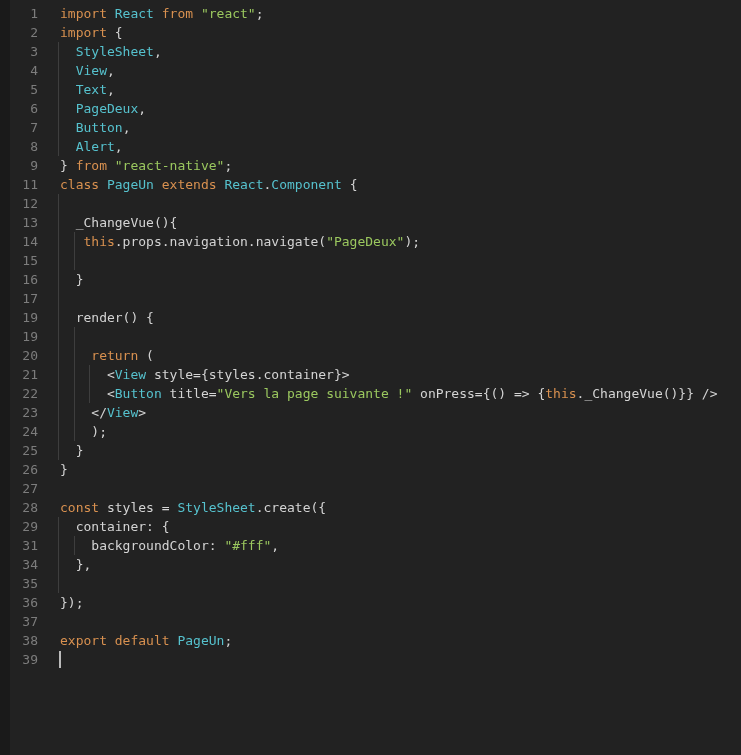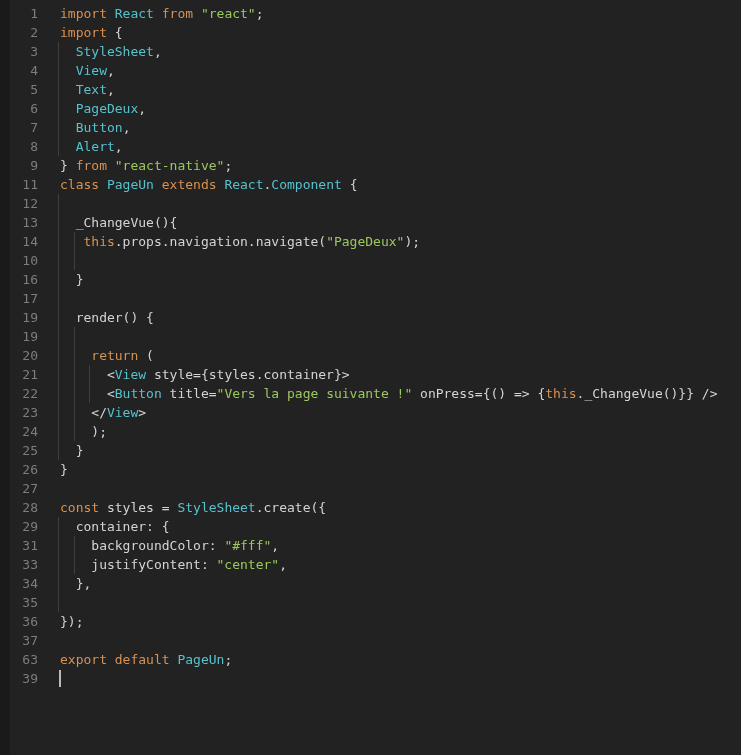--- a/index.html
+++ b/index.html
@@ -56,37 +56,36 @@
       <div class="line"><div class="num">4</div><div class="code"><div class="guide" style="left: 20px;"></div><span class="tok-d">  </span><span class="tok-t">View</span><span class="tok-d">,</span></div></div>
       <div class="line"><div class="num">5</div><div class="code"><div class="guide" style="left: 20px;"></div><span class="tok-d">  </span><span class="tok-t">Text</span><span class="tok-d">,</span></div></div>
       <div class="line"><div class="num">6</div><div class="code"><div class="guide" style="left: 20px;"></div><span class="tok-d">  </span><span class="tok-t">PageDeux</span><span class="tok-d">,</span></div></div>
       <div class="line"><div class="num">7</div><div class="code"><div class="guide" style="left: 20px;"></div><span class="tok-d">  </span><span class="tok-t">Button</span><span class="tok-d">,</span></div></div>
       <div class="line"><div class="num">8</div><div class="code"><div class="guide" style="left: 20px;"></div><span class="tok-d">  </span><span class="tok-t">Alert</span><span class="tok-d">,</span></div></div>
       <div class="line"><div class="num">9</div><div class="code"><span class="tok-d">} </span><span class="tok-k">from </span><span class="tok-s">"react-native"</span><span class="tok-d">;</span></div></div>
       <div class="line"><div class="num">11</div><div class="code"><span class="tok-k">class </span><span class="tok-t">PageUn</span><span class="tok-k"> extends </span><span class="tok-t">React</span><span class="tok-d">.</span><span class="tok-t">Component</span><span class="tok-d"> {</span></div></div>
       <div class="line"><div class="num">12</div><div class="code"><div class="guide" style="left: 20px;"></div></div></div>
       <div class="line"><div class="num">13</div><div class="code"><div class="guide" style="left: 20px;"></div><span class="tok-d">  _ChangeVue(){</span></div></div>
       <div class="line"><div class="num">14</div><div class="code"><div class="guide" style="left: 20px;"></div><div class="guide" style="left: 35.66px;"></div><span class="tok-d">   </span><span class="tok-k">this</span><span class="tok-d">.props.navigation.navigate(</span><span class="tok-s">"PageDeux"</span><span class="tok-d">);</span></div></div>
-      <div class="line"><div class="num">10</div><div class="code"><div class="guide" style="left: 20px;"></div><div class="guide" style="left: 35.66px;"></div></div></div>
+      <div class="line"><div class="num">15</div><div class="code"><div class="guide" style="left: 20px;"></div><div class="guide" style="left: 35.66px;"></div></div></div>
       <div class="line"><div class="num">16</div><div class="code"><div class="guide" style="left: 20px;"></div><span class="tok-d">  }</span></div></div>
       <div class="line"><div class="num">17</div><div class="code"><div class="guide" style="left: 20px;"></div></div></div>
       <div class="line"><div class="num">19</div><div class="code"><div class="guide" style="left: 20px;"></div><span class="tok-d">  render() {</span></div></div>
       <div class="line"><div class="num">19</div><div class="code"><div class="guide" style="left: 20px;"></div><div class="guide" style="left: 35.66px;"></div></div></div>
       <div class="line"><div class="num">20</div><div class="code"><div class="guide" style="left: 20px;"></div><div class="guide" style="left: 35.66px;"></div><span class="tok-d">    </span><span class="tok-k">return</span><span class="tok-d"> (</span></div></div>
       <div class="line"><div class="num">21</div><div class="code"><div class="guide" style="left: 20px;"></div><div class="guide" style="left: 35.66px;"></div><div class="guide" style="left: 51.32px;"></div><span class="tok-d">      &lt;</span><span class="tok-t">View</span><span class="tok-d"> style={styles.container}&gt;</span></div></div>
       <div class="line"><div class="num">22</div><div class="code"><div class="guide" style="left: 20px;"></div><div class="guide" style="left: 35.66px;"></div><div class="guide" style="left: 51.32px;"></div><span class="tok-d">      &lt;</span><span class="tok-t">Button</span><span class="tok-d"> title=</span><span class="tok-s">"Vers la page suivante !"</span><span class="tok-d"> onPress={() =&gt; {</span><span class="tok-k">this</span><span class="tok-d">._ChangeVue()}} /&gt;</span></div></div>
       <div class="line"><div class="num">23</div><div class="code"><div class="guide" style="left: 20px;"></div><div class="guide" style="left: 35.66px;"></div><span class="tok-d">    &lt;/</span><span class="tok-t">View</span><span class="tok-d">&gt;</span></div></div>
       <div class="line"><div class="num">24</div><div class="code"><div class="guide" style="left: 20px;"></div><div class="guide" style="left: 35.66px;"></div><span class="tok-d">    );</span></div></div>
       <div class="line"><div class="num">25</div><div class="code"><div class="guide" style="left: 20px;"></div><span class="tok-d">  }</span></div></div>
       <div class="line"><div class="num">26</div><div class="code"><span class="tok-d">}</span></div></div>
       <div class="line"><div class="num">27</div><div class="code"></div></div>
       <div class="line"><div class="num">28</div><div class="code"><span class="tok-k">const</span><span class="tok-d"> styles = </span><span class="tok-t">StyleSheet</span><span class="tok-d">.create({</span></div></div>
       <div class="line"><div class="num">29</div><div class="code"><div class="guide" style="left: 20px;"></div><span class="tok-d">  container: {</span></div></div>
       <div class="line"><div class="num">31</div><div class="code"><div class="guide" style="left: 20px;"></div><div class="guide" style="left: 35.66px;"></div><span class="tok-d">    backgroundColor: </span><span class="tok-s">"#fff"</span><span class="tok-d">,</span></div></div>
-      <div class="line"><div class="num">33</div><div class="code"><div class="guide" style="left: 20px;"></div><div class="guide" style="left: 35.66px;"></div><span class="tok-d">    justifyContent: </span><span class="tok-s">"center"</span><span class="tok-d">,</span></div></div>
       <div class="line"><div class="num">34</div><div class="code"><div class="guide" style="left: 20px;"></div><span class="tok-d">  },</span></div></div>
       <div class="line"><div class="num">35</div><div class="code"><div class="guide" style="left: 20px;"></div></div></div>
       <div class="line"><div class="num">36</div><div class="code"><span class="tok-d">});</span></div></div>
       <div class="line"><div class="num">37</div><div class="code"></div></div>
-      <div class="line"><div class="num">63</div><div class="code"><span class="tok-k">export default </span><span class="tok-t">PageUn</span><span class="tok-d">;</span></div></div>
+      <div class="line"><div class="num">38</div><div class="code"><span class="tok-k">export default </span><span class="tok-t">PageUn</span><span class="tok-d">;</span></div></div>
       <div class="line"><div class="num">39</div><div class="code"><div class="cursor"></div></div></div>
     </div>
 </div>
 
 </body></html>

